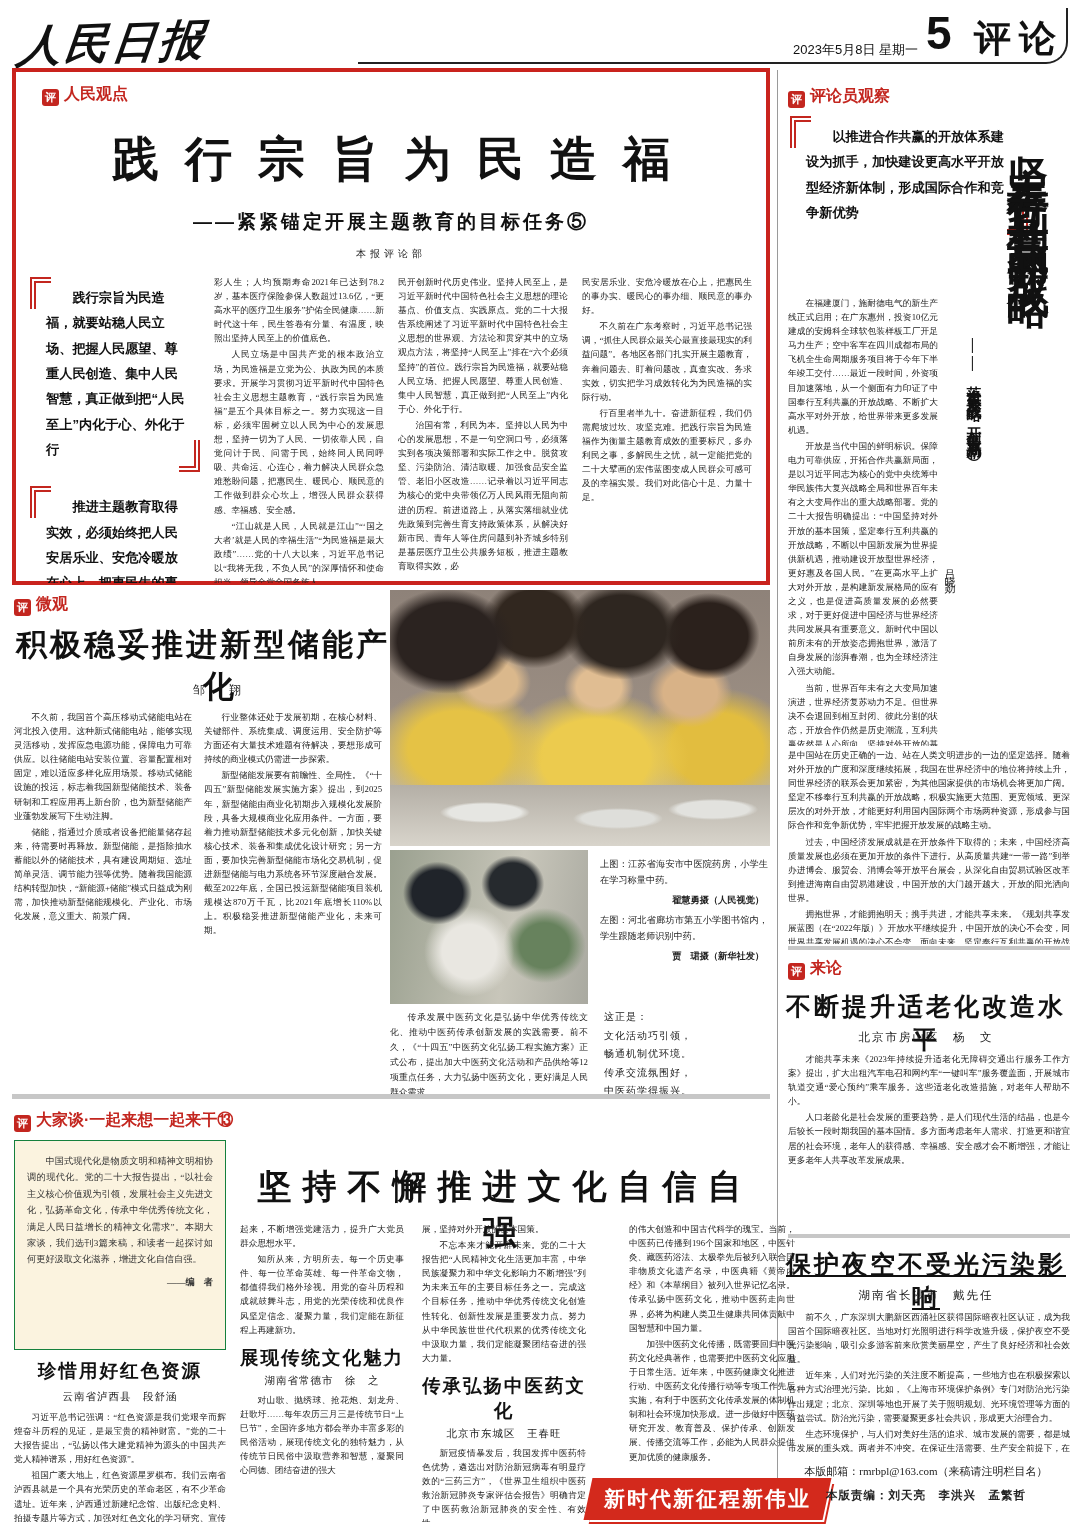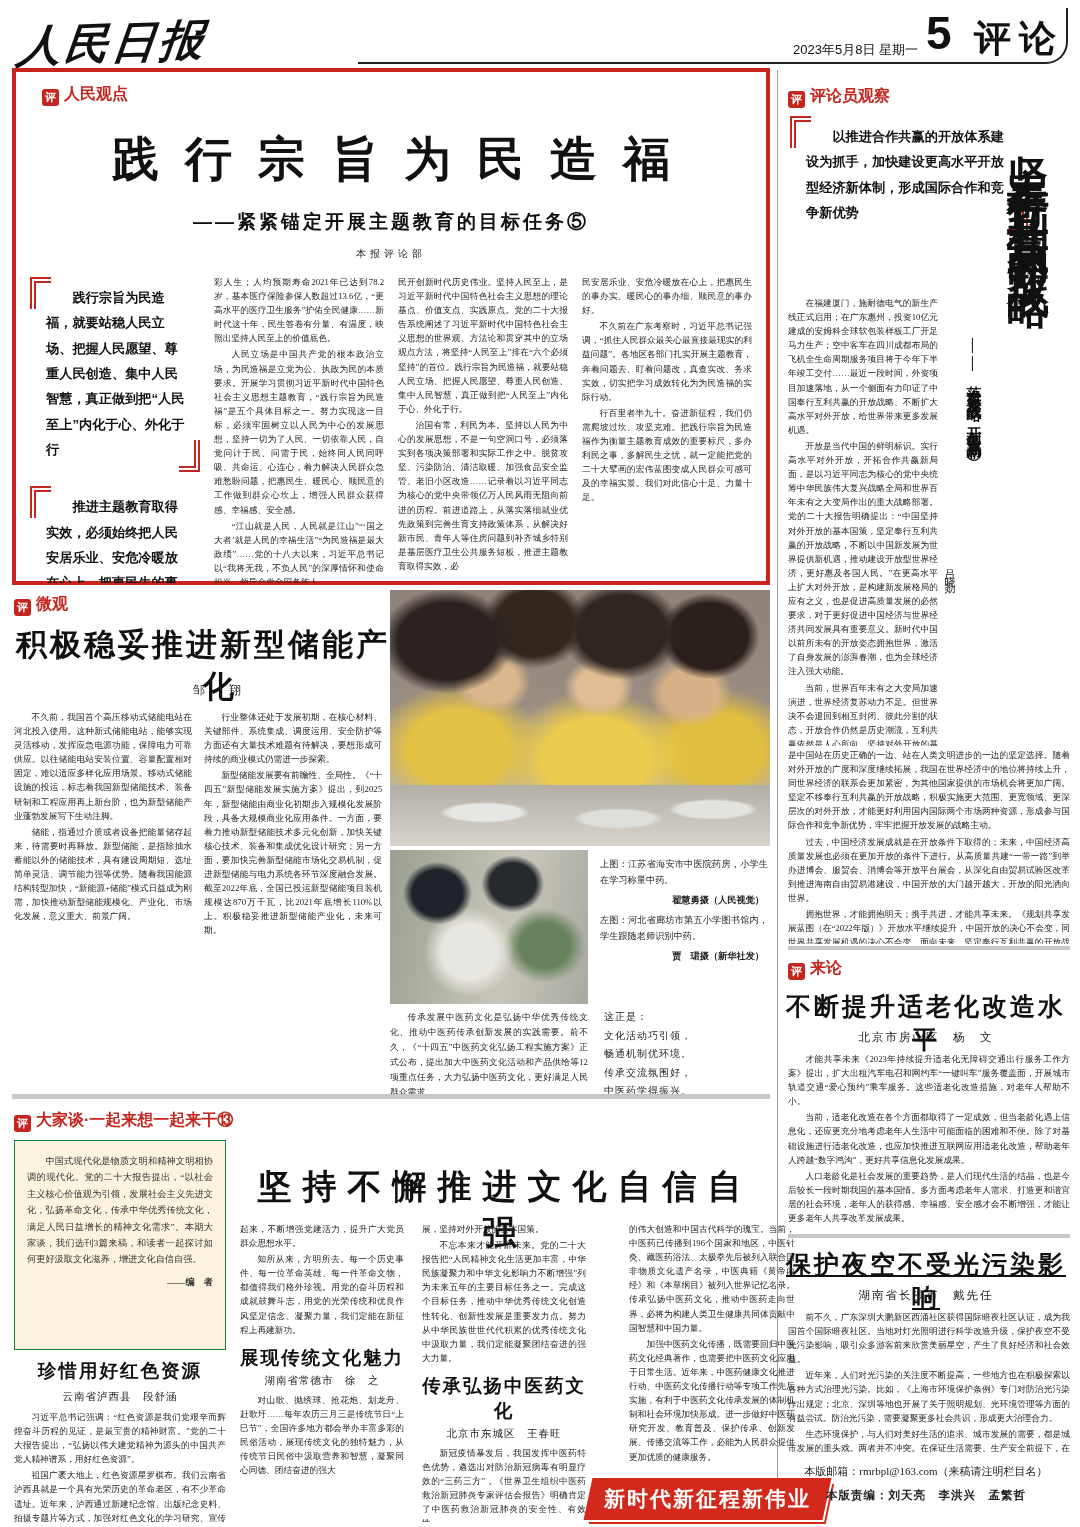--- a/index.html
+++ b/index.html
@@ -148,21 +148,21 @@
   <div class="abs quote" style="left:790px;top:114px;width:208px;">
     <span class="qtl"></span>
     <span>以推进合作共赢的开放体系建设为抓手，加快建设更高水平开放型经济新体制，形成国际合作和竞争新优势</span>
     <span class="qbr"></span>
   </div>
   <div class="abs vtext gc-vh" style="left:1000px;top:122px;height:648px;">坚定奉行互利共赢的开放战略</div>
   <div class="abs vtext gc-vsub" style="left:964px;top:338px;height:420px;">——落实重大发展战略，开创事业新局⑰</div>
   <div class="abs vtext gc-vauthor" style="left:942px;top:560px;height:90px;">吕晓勋</div>
   <div class="abs bodytext" style="left:788px;top:296px;width:150px;height:450px;overflow:hidden;">
       <p>在福建厦门，施耐德电气的新生产线正式启用；在广东惠州，投资10亿元建成的安姆科全球软包装样板工厂开足马力生产；空中客车在四川成都布局的飞机全生命周期服务项目将于今年下半年竣工交付……最近一段时间，外资项目加速落地，从一个侧面有力印证了中国奉行互利共赢的开放战略、不断扩大高水平对外开放，给世界带来更多发展机遇。</p>
-      <p>开放是当代中国的鲜明标识。实行高水平对外开放，开拓合作共赢新局面，是以习近平同志为核心的党中央统筹中华民族伟大复兴战略全局和世界百年未有之大变局作出的重大战略部署。党的二十大报告明确提出：“中国坚持对外开放的基本国策，坚定奉行互利共赢的开放战略，不断以中国新发展为世界提供新机遇，推动建设开放型世界经济，更好惠及各国人民。”在更高水平上扩大对外开放，是构建新发展格局的应有之义，也是促进高质量发展的必然要求，对于更好促进中国经济与世界经济共同发展具有重要意义。新时代中国以前所未有的开放姿态拥抱世界，激活了自身发展的澎湃春潮，也为全球经济注入强大动能。</p>
+      <p>开放是当代中国的鲜明标识。保障电力可靠供应，开拓合作共赢新局面，是以习近平同志为核心的党中央统筹中华民族伟大复兴战略全局和世界百年未有之大变局作出的重大战略部署。党的二十大报告明确提出：“中国坚持对外开放的基本国策，坚定奉行互利共赢的开放战略，不断以中国新发展为世界提供新机遇，推动建设开放型世界经济，更好惠及各国人民。”在更高水平上扩大对外开放，是构建新发展格局的应有之义，也是促进高质量发展的必然要求，对于更好促进中国经济与世界经济共同发展具有重要意义。新时代中国以前所未有的开放姿态拥抱世界，激活了自身发展的澎湃春潮，也为全球经济注入强大动能。</p>
       <p>当前，世界百年未有之大变局加速演进，世界经济复苏动力不足。但世界决不会退回到相互封闭、彼此分割的状态，开放合作仍然是历史潮流，互利共赢依然是人心所向。坚持对外开放的基本国策，坚定奉行互利共赢的开放战略，这</p>
     </div>
   <div class="abs" style="left:788px;top:748px;width:282px;height:196px;overflow:hidden;">
     <div class="bodytext flow">
         <p>是中国站在历史正确的一边、站在人类文明进步的一边的坚定选择。随着对外开放的广度和深度继续拓展，我国在世界经济中的地位将持续上升，同世界经济的联系会更加紧密，为其他国家提供的市场机会将更加广阔。坚定不移奉行互利共赢的开放战略，积极实施更大范围、更宽领域、更深层次的对外开放，才能更好利用国内国际两个市场两种资源，形成参与国际合作和竞争新优势，牢牢把握开放发展的战略主动。</p>
         <p>过去，中国经济发展成就是在开放条件下取得的；未来，中国经济高质量发展也必须在更加开放的条件下进行。从高质量共建“一带一路”到举办进博会、服贸会、消博会等开放平台展会，从深化自由贸易试验区改革到推进海南自由贸易港建设，中国开放的大门越开越大，开放的阳光洒向世界。</p>
         <p>拥抱世界，才能拥抱明天；携手共进，才能共享未来。《规划共享发展蓝图（在“2022年版）》开放水平继续提升，中国开放的决心不会变，同世界共享发展机遇的决心不会变。面向未来，坚定奉行互利共赢的开放战略（把握战略主动（到2025），中国开放的大门只会越开越大，会同世界形成更良性的互动，中国与世界必将在开放中赢得更加美好的明天。</p>
       </div>
 
   </div>
@@ -207,21 +207,20 @@
   <div class="abs graybar" style="left:788px;top:946px;width:282px;height:4px;"></div>
   <div class="abs graybar" style="left:788px;top:1234px;width:282px;height:4px;"></div>
 
   <div class="abs seclabel" style="left:788px;top:958px;">
     <span class="secicon">评</span><span>来论</span>
   </div>
   <div class="abs mid-headline" style="left:780px;top:990px;width:292px;">不断提升适老化改造水平</div>
   <div class="abs mid-byline" style="left:780px;top:1030px;width:292px;">北京市房山区　杨　文</div>
   <div class="abs bodytext" style="left:788px;top:1052px;width:282px;height:176px;overflow:hidden;">
       <p>才能共享未来《2023年持续提升适老化无障碍交通出行服务工作方案》提出，扩大出租汽车电召和网约车“一键叫车”服务覆盖面，开展城市轨道交通“爱心预约”乘车服务。这些适老化改造措施，对老年人帮助不小。</p>
-      <p>当前，适老化改造在各个方面都取得了一定成效，但当老龄化遇上信息化，还应更充分地考虑老年人生活中可能面临的困难和不便。除了对基础设施进行适老化改造，也应加快推进互联网应用适老化改造，帮助老年人跨越“数字鸿沟”，更好共享信息化发展成果。</p>
       <p>人口老龄化是社会发展的重要趋势，是人们现代生活的结晶，也是今后较长一段时期我国的基本国情。多方面考虑老年人需求、打造更和谐宜居的社会环境，老年人的获得感、幸福感、安全感才会不断增强，才能让更多老年人共享改革发展成果。</p>
     </div>
 
   <div class="abs mid-headline" style="left:780px;top:1248px;width:292px;text-decoration:underline;">保护夜空不受光污染影响</div>
   <div class="abs mid-byline" style="left:780px;top:1288px;width:292px;">湖南省长沙市　戴先任</div>
   <div class="abs bodytext" style="left:788px;top:1310px;width:282px;height:144px;overflow:hidden;">
       <p>前不久，广东深圳大鹏新区西涌社区获得国际暗夜社区认证，成为我国首个国际暗夜社区。当地对灯光照明进行科学改造升级，保护夜空不受光污染影响，吸引众多游客前来欣赏美丽星空，产生了良好经济和社会效益。</p>
       <p>近年来，人们对光污染的关注度不断提高，一些地方也在积极探索以各种方式治理光污染。比如，《上海市环境保护条例》专门对防治光污染作出规定；北京、深圳等地也开展了关于照明规划、光环境管理等方面的有益尝试。防治光污染，需要凝聚更多社会共识，形成更大治理合力。</p>
       <p>生态环境保护，与人们对美好生活的追求、城市发展的需要，都是城市发展的重头戏。两者并不冲突。在保证生活需要、生产安全前提下，在城市照明设置中更加注重绿色环保、贴近自然，尽可能减少不必要的过剩照明，让城市既有明亮夜空又不出现光污染，社区将变得更宜居，群众也会更满意。</p>
     </div>

